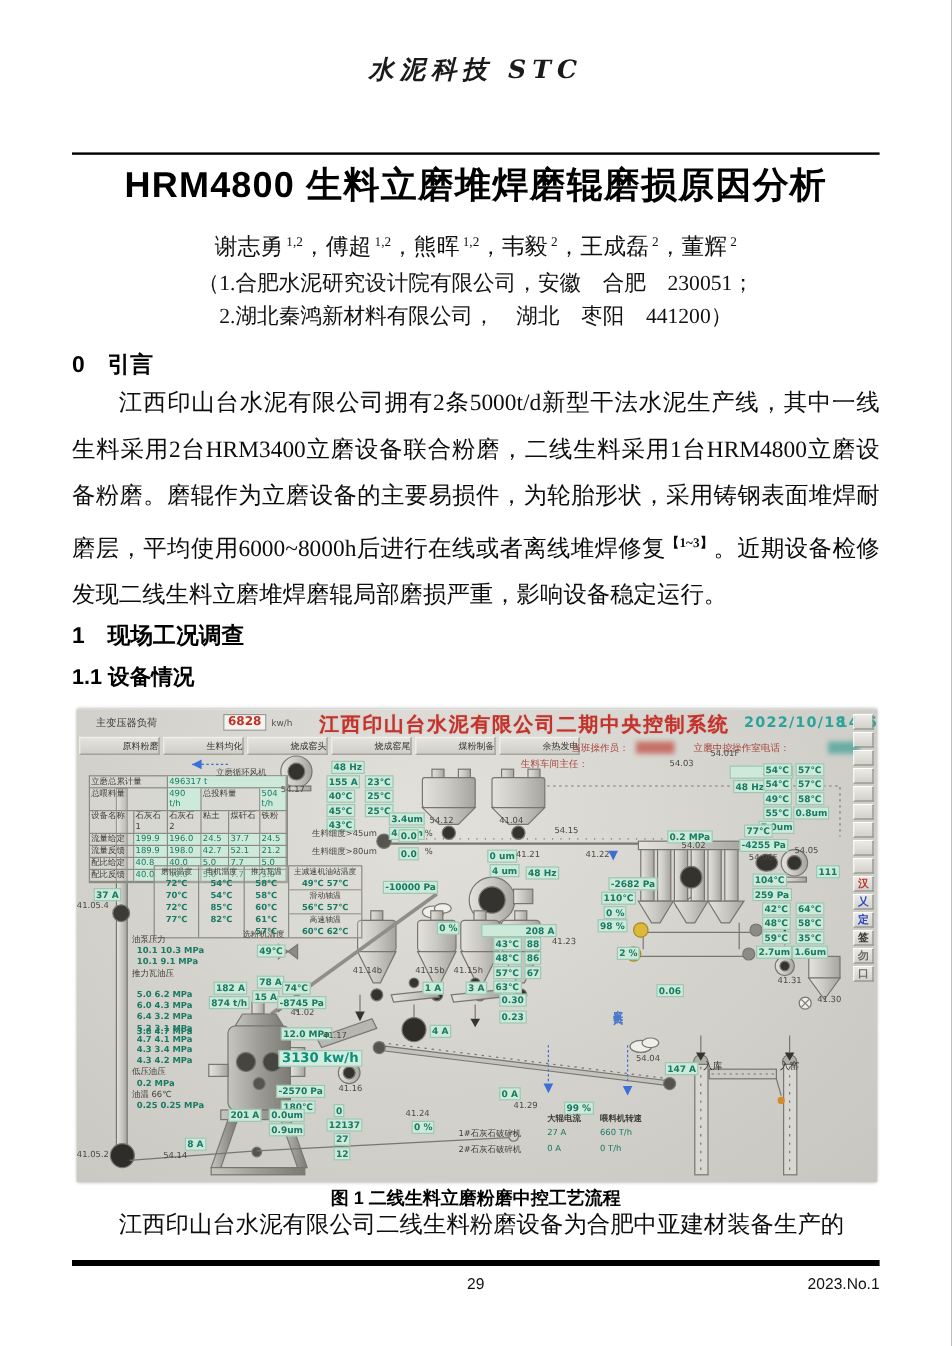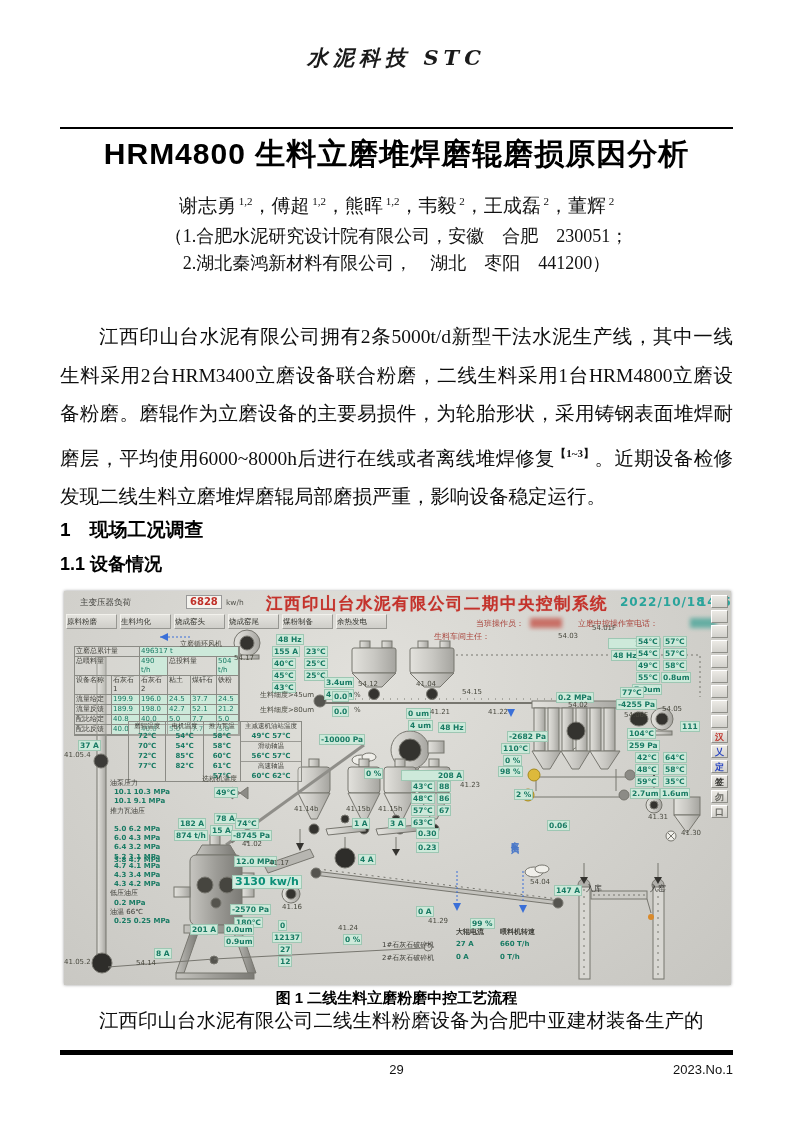--- a/index.html
+++ b/index.html
@@ -36,24 +36,24 @@
     box-shadow:0 0 3px rgba(0,0,0,.4);font-family:"DejaVu Sans",sans-serif;}
   .fig-photo *{box-sizing:border-box;}
   .dcs-abs{position:absolute;white-space:nowrap;}
   .ban-lbl{font-size:8.5px;color:#3c3c38;}
   .ban-box{background:#f4f3ee;border:1px solid #999;color:#c03028;font-weight:bold;
            font-size:10px;padding:0 3px;line-height:12px;}
   .ban-unit{font-size:7.5px;color:#55554f;}
   .dcs-title{font-weight:bold;font-size:16.5px;letter-spacing:1.5px;color:#c4322b;
              text-shadow:0 0 1px rgba(196,50,43,.4);}
   .dcs-clock{font-weight:bold;font-size:12px;color:#2aa49b;letter-spacing:1px;}
-  .dcs-tab{display:inline-block;width:51px;height:15px;margin-right:3px;vertical-align:top;
+  .dcs-tab{display:inline-block;width:67px;height:15px;margin-right:3px;vertical-align:top;
            background:linear-gradient(#e4e3de,#cfcec9);border:1px solid #979792;
            border-top-color:#f2f1ec;border-left-color:#f2f1ec;
-           font-size:7.5px;text-align:left;line-height:14px;color:#35352f;}
+           font-size:7.5px;text-align:right;line-height:14px;color:#35352f;}
   .op-lbl{font-size:8px;color:#a8423a;}
   .blurbox{position:absolute;filter:blur(2px);opacity:.7;}
   .chip{position:absolute;font:bold 7.5px/9px "DejaVu Sans",sans-serif;color:#177a63;
         background:#cde9da;border:1px solid rgba(110,165,140,.5);padding:0 1px;white-space:nowrap;}
   .lbl{position:absolute;font:7px/8px "DejaVu Sans",sans-serif;color:#49493f;white-space:nowrap;}
   .big{position:absolute;font:bold 11px/12px "DejaVu Sans",sans-serif;color:#0c8f78;
        background:#d2ecdf;border:1px solid rgba(110,165,140,.5);padding:0 2px;white-space:nowrap;}
   .dark{position:absolute;font:8px/9px "DejaVu Sans",sans-serif;color:#30302c;white-space:nowrap;}
   .vblue{position:absolute;writing-mode:vertical-rl;font:bold 8px/9px "DejaVu Sans",sans-serif;
          color:#4a78c8;letter-spacing:2px;white-space:nowrap;}
@@ -75,39 +75,40 @@
   
   .pcol{position:absolute;left:46px;top:188px;width:92px;}
   .pcol div{position:absolute;white-space:nowrap;}
   .pv{font:bold 7px/8px "DejaVu Sans",sans-serif;color:#177a63;}
   .pl{font:7px/8px "DejaVu Sans",sans-serif;color:#3c3c36;}
   
   .crush{position:absolute;left:318px;top:336px;display:grid;grid-template-columns:74px 44px 52px;
          grid-auto-rows:13px;font-size:7px;}
   .crush .h{color:#3c3c36;font-weight:bold;}
   .crush .n{color:#3c3c36;}
-  .crush .v{color:#177a63;font-weight:bold;}
+  .crush .v{color:#177a63;font-weight:normal;}
   
   .tbar{position:absolute;right:2px;top:4px;width:18px;}
   .tbtn{width:17px;height:13px;margin-bottom:2px;background:linear-gradient(#eceae5,#d2d1cc);
         border:1px solid #8f8f89;border-top-color:#fff;border-left-color:#fff;
         font:bold 9px/12px "DejaVu Sans",sans-serif;text-align:center;}
 </style>
 </head>
 <body>
 
 <div class="sheet">
 
   <div class="ct journal">水泥科技  STC</div>
   <div class="ct rule1"></div>
   <div class="ct doctitle">HRM4800 生料立磨堆焊磨辊磨损原因分析</div>
   <div class="ct authors" id="authors-line"><span>谢志勇</span><sup> 1,2</sup><span>，</span><span>傅超</span><sup> 1,2</sup><span>，</span><span>熊晖</span><sup> 1,2</sup><span>，</span><span>韦毅</span><sup> 2</sup><span>，</span><span>王成磊</span><sup> 2</sup><span>，</span><span>董辉</span><sup> 2</sup></div>
   <div class="ct affil a1">（1.合肥水泥研究设计院有限公司，安徽　合肥　230051；</div>
   <div class="ct affil a2">2.湖北秦鸿新材料有限公司，　湖北　枣阳　441200）</div>
 
+  <div class="ct h-sec h0">0　引言</div>
 
   <div class="ct para"><span>江西印山台水泥有限公司拥有2条5000t/d新型干法水泥生产线，其中一线生料采用2台HRM3400立磨设备联合粉磨，二线生料采用1台HRM4800立磨设备粉磨。磨辊作为立磨设备的主要易损件，为轮胎形状，采用铸钢表面堆焊耐磨层，平均使用6000~8000h后进行在线或者离线堆焊修复</span><sup>【1~3】</sup><span>。近期设备检修发现二线生料立磨堆焊磨辊局部磨损严重，影响设备稳定运行。</span></div>
 
   <div class="ct h-sec h1x">1　现场工况调查</div>
   <div class="ct h-sec h11">1.1 设备情况</div>
 
   <div class="fig-photo">
 
     <div class="dcs-abs ban-lbl" style="left:16px;top:6px">主变压器负荷</div>
     <div class="dcs-abs ban-box" style="left:122px;top:4px">6828</div>

